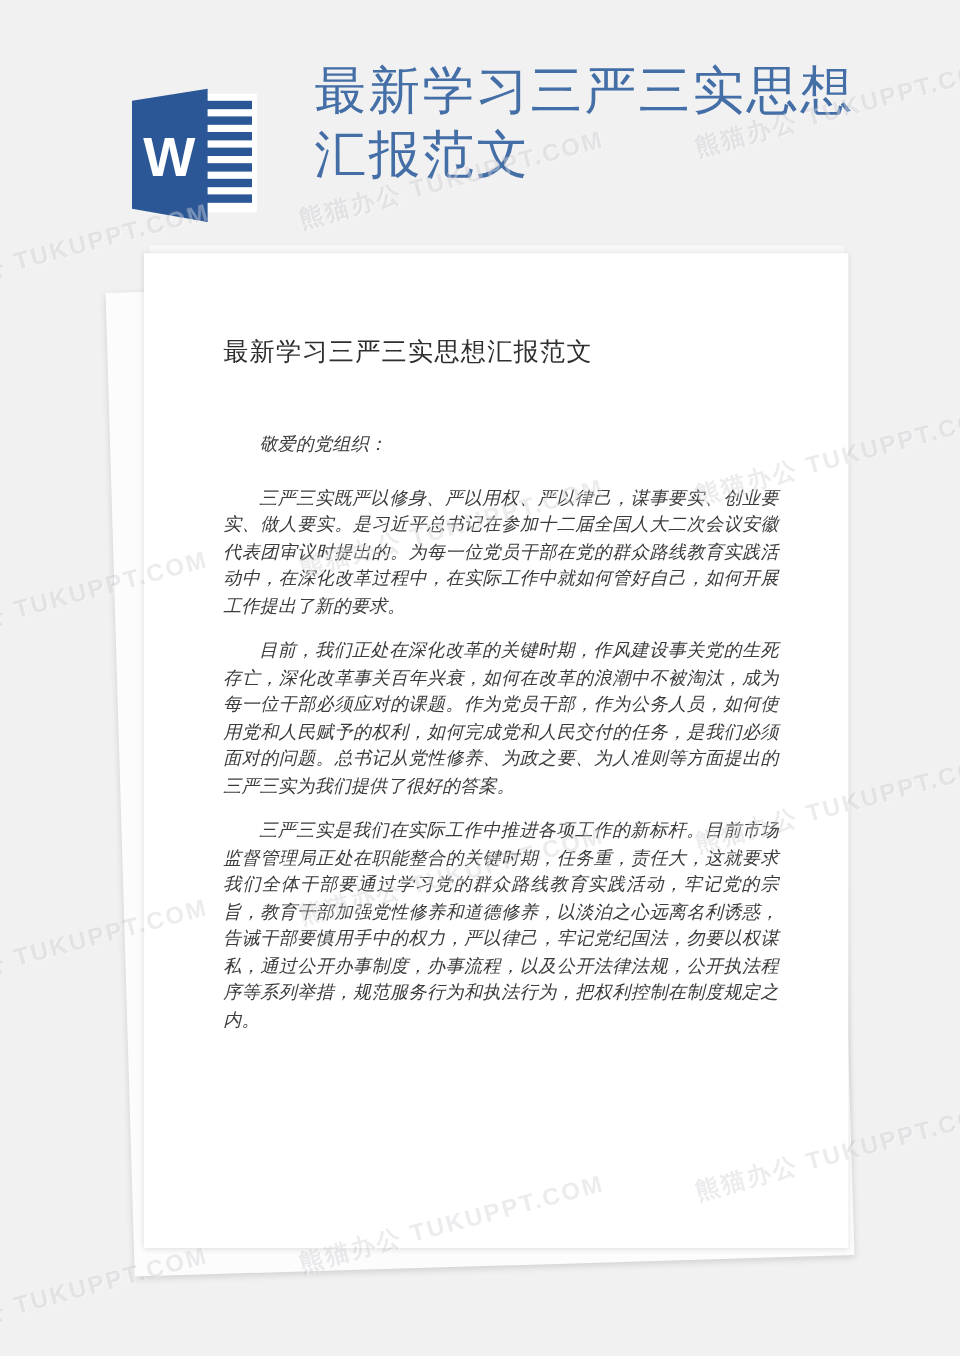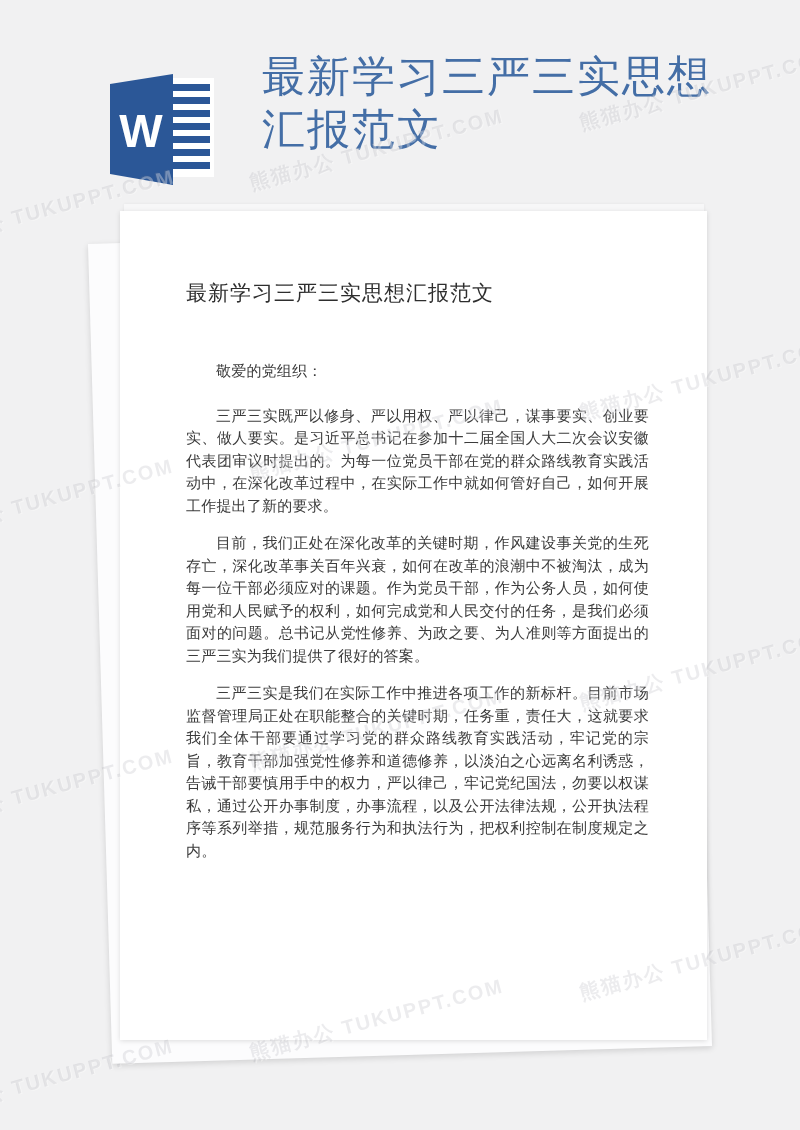--- a/index.html
+++ b/index.html
@@ -51,20 +51,21 @@
     font-size:21px;line-height:30px;font-weight:400;
     letter-spacing:1px;
     color:#2e2e2e;
   }
   .doc-body p{
     margin:0 0 15px 0;
     font-size:15px;line-height:22.5px;
     text-align:justify;
     text-indent:2em;
     letter-spacing:0.2px;
+    font-style:italic;
   }
   .doc-body p.greeting{margin-bottom:22px;}
   
   .wm-layer{
     position:absolute;left:0;top:0;width:800px;height:1130px;
     pointer-events:none;z-index:30;
   }
   .wm{
     position:absolute;white-space:nowrap;
     font-family:"Liberation Sans",sans-serif;

